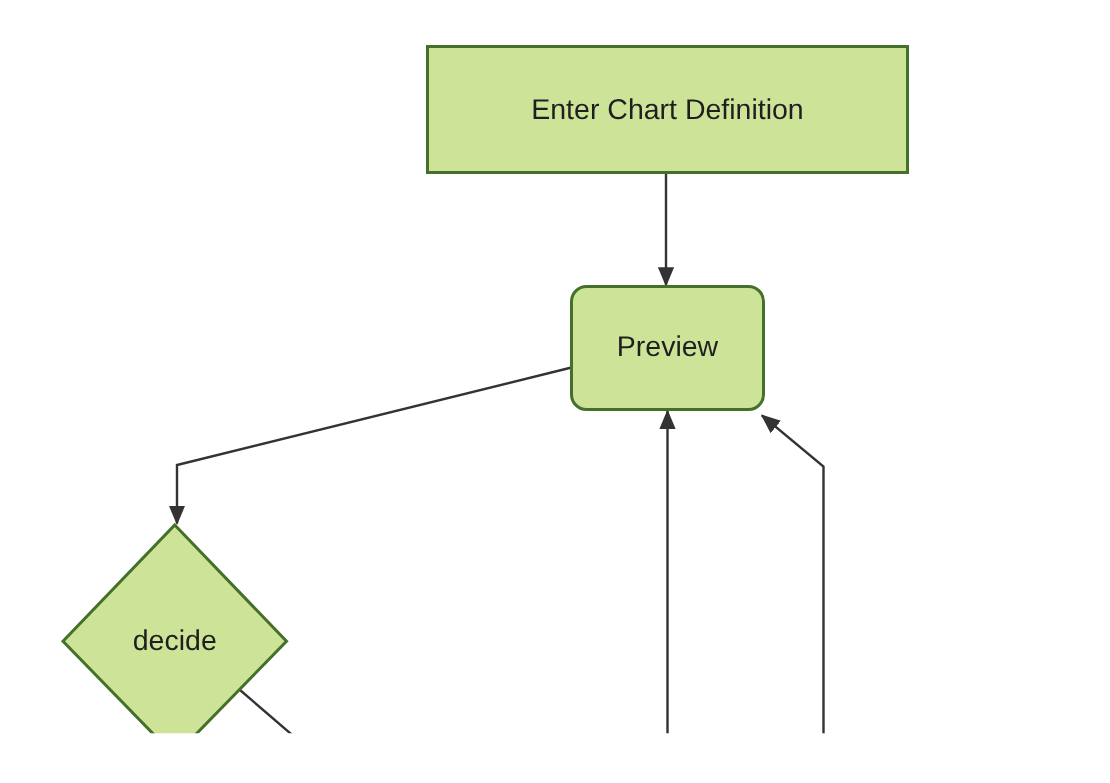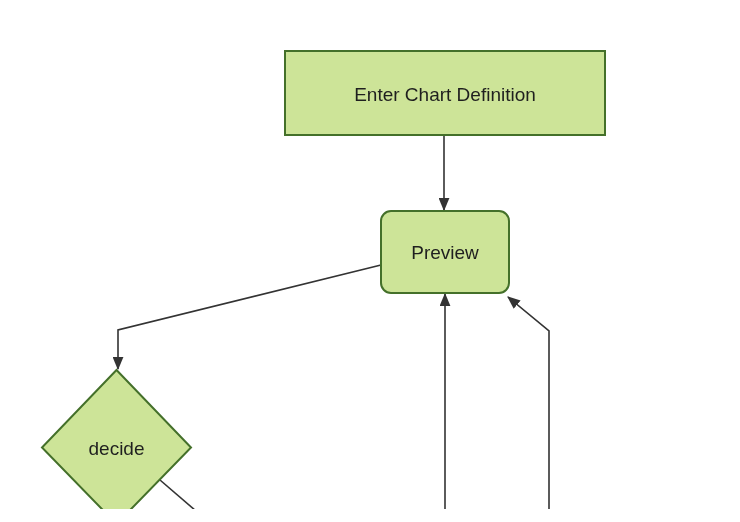--- a/index.html
+++ b/index.html
@@ -14,21 +14,20 @@
     margin: 0;
     padding: 0;
     background: var(--canvas-background);
   }
   .stage {
     position: relative;
     width: 740px;
     height: 489px;
     background: var(--canvas-background);
     overflow: hidden;
-    margin-top: 20px;
   }
   svg { display: block; }
   .node-shape {
     fill: var(--node-fill);
     stroke: var(--node-border);
     stroke-width: 2px;
   }
   .edge {
     fill: none;
     stroke: var(--edge-line);

